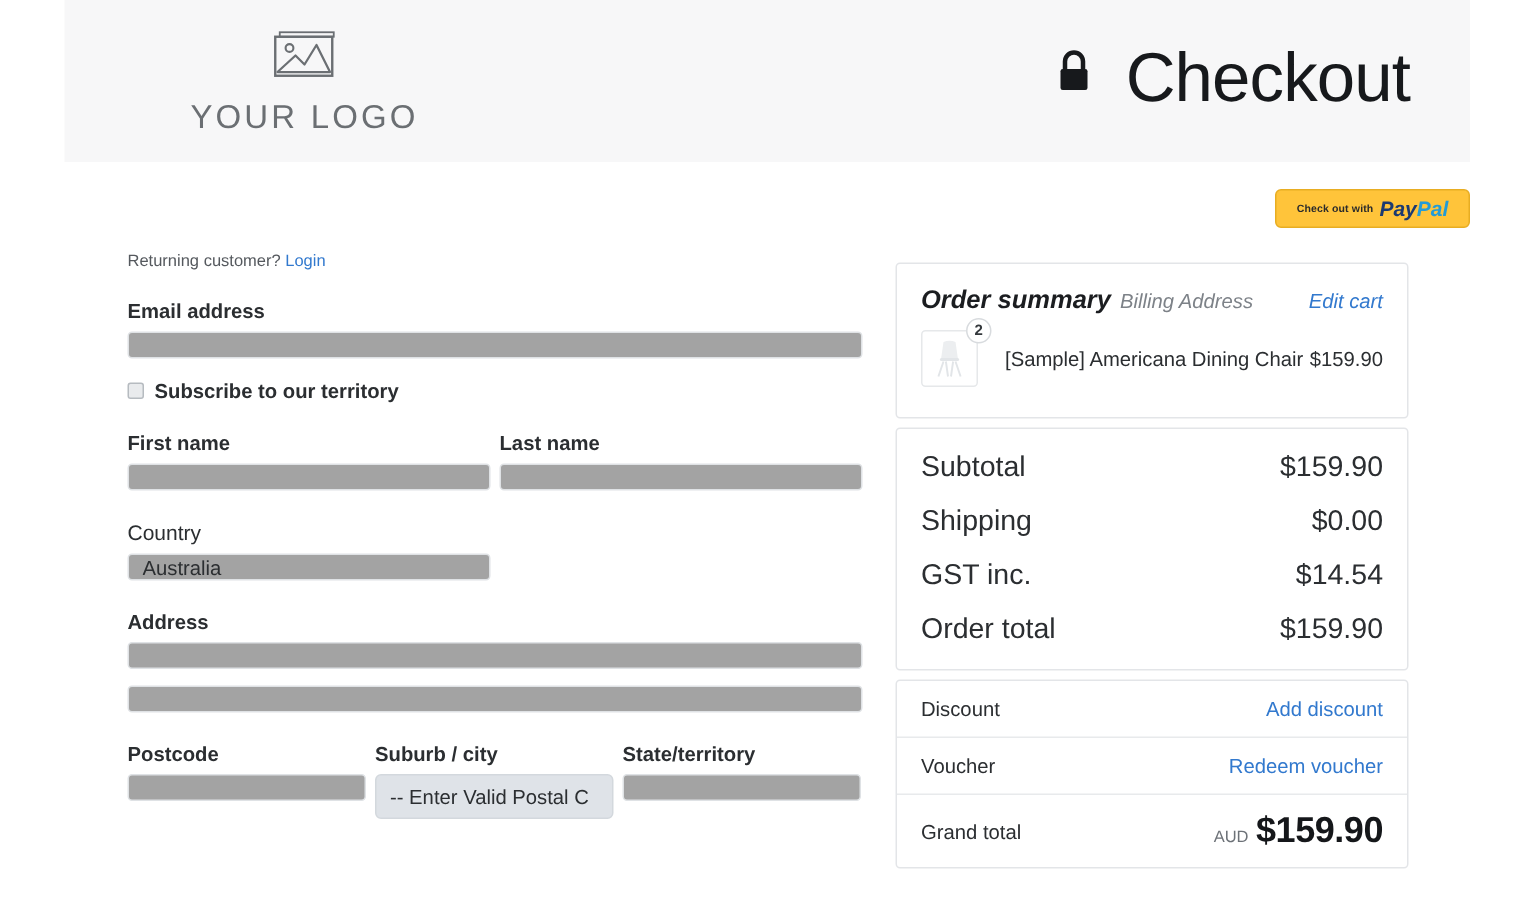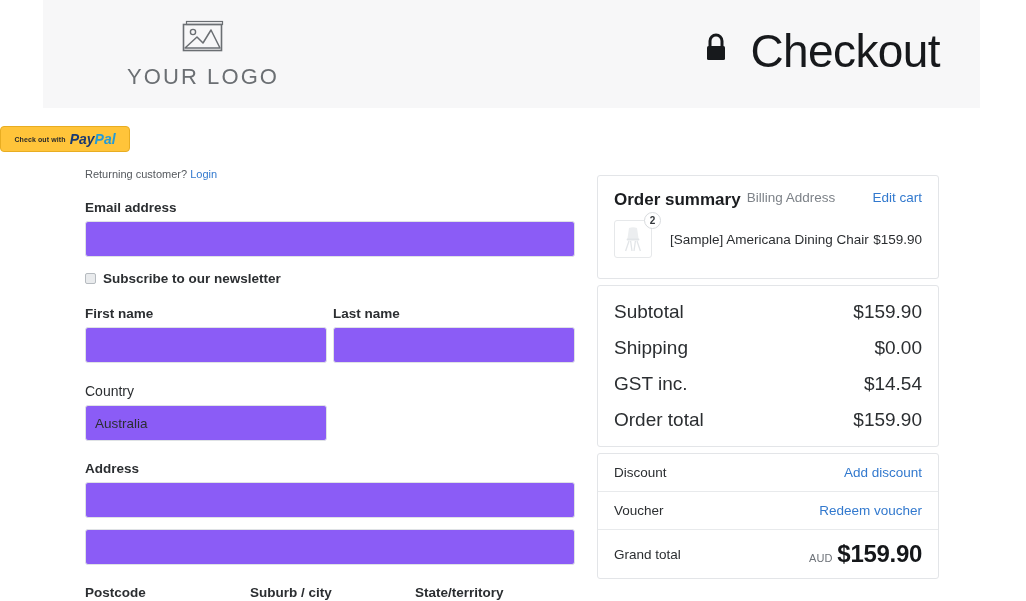--- a/index.html
+++ b/index.html
@@ -32,21 +32,21 @@
     display: flex; align-items: center; gap: 20px;
   }
   .checkout-title .label {
     font-size: 46px; font-weight: 300; color: #17191c;
     letter-spacing: -0.6px; line-height: 1;
   }
 
   
   .paypal-row {
     position: absolute; left: 0; top: 126px; width: 980px;
-    display: flex; justify-content: flex-start;
+    display: flex; justify-content: flex-end;
   }
   .paypal-btn {
     width: 130px; height: 26px; border-radius: 4px;
     background: #ffc43a;
     border: 1px solid #e8ad22;
     display: flex; align-items: center; justify-content: center; gap: 4px;
     cursor: pointer;
   }
   .paypal-btn .pp-pre { font-size: 7px; color: #2b2b2b; font-weight: 600; letter-spacing: .1px; }
   .paypal-btn .pp-logo { font-size: 14px; font-weight: bold; font-style: italic; line-height: 1; }
@@ -59,23 +59,23 @@
   .form-title { font-size: 22px; font-weight: 400; color: #1b1d20; margin: 0; }
   .returning { font-size: 11px; color: #55595e; white-space: nowrap; }
   .returning a { color: #3279ce; text-decoration: none; cursor: pointer; }
 
   .field-label {
     display: block; font-size: 13.5px; font-weight: bold;
     color: #2b2e31; margin: 20px 0 6px 0;
   }
   .field-label.light { font-weight: 400; font-size: 14px; color: #2b2e31; }
   .txt {
-    display:block; width: 100%; height: 36px;
+    display:block; width: 100%; height: 18px;
     border: 1px solid #dfe2e5; border-radius: 3px;
-    background: #8b5cf6; font-family: inherit; font-size: 13.5px;
+    background: #a3a3a3; font-family: inherit; font-size: 13.5px;
     color: #2b2e31; padding: 0 9px; outline: none;
   }
   .subscribe-row { display: flex; align-items: center; gap: 7px; margin-top: 14px; }
   .cbx {
     width: 11px; height: 11px; border: 1px solid #b6bbc0;
     background: #e9ebed; border-radius: 2px; cursor: pointer; flex: none;
   }
   .subscribe-label { font-size: 13.5px; font-weight: bold; color: #2b2e31; cursor: pointer; }
 
   .two-col { display: flex; gap: 0; }
@@ -92,21 +92,21 @@
     background: #dfe3e8; font-size: 13.5px; color: #2b2e31; padding: 0 9px;
     white-space: nowrap; overflow: hidden; cursor: pointer;
   }
 
   
   .summary-col { position: absolute; left: 597px; top: 175px; width: 342px; }
   .card { border: 1px solid #e3e5e8; border-radius: 3px; background: #fff; }
   .card + .card { margin-top: 6px; }
 
   .sum-head {
-    display: flex; align-items: flex-start; padding: 14px 16px 0 16px;
+    display: flex; align-items: center; padding: 14px 16px 0 16px; font-style: italic;
   }
   .sum-title { font-size: 17px; font-weight: bold; color: #1b1d20; }
   .sum-sub { font-size: 13.5px; color: #7d8288; margin-left: 6px; }
   .edit-cart { margin-left: auto; font-size: 13.5px; color: #3279ce; text-decoration: none; cursor: pointer; }
 
   .prod-row { display: flex; align-items: center; padding: 10px 16px 20px 16px; }
   .thumb-wrap { position: relative; width: 38px; height: 38px; flex: none; }
   .thumb {
     width: 38px; height: 38px; border: 1px solid #e6e8ea; border-radius: 3px;
     background: #fff; display: flex; align-items: center; justify-content: center;
@@ -180,21 +180,21 @@
       <span>Returning customer?</span>
       <a>Login</a>
     </div>
   </div>
 
   <label class="field-label">Email address</label>
   <input class="txt" type="text" value="" style="">
 
   <div class="subscribe-row">
     <span class="cbx"></span>
-    <span class="subscribe-label">Subscribe to our newsletter</span>
+    <span class="subscribe-label">Subscribe to our territory</span>
   </div>
 
   <div class="two-col">
     <div>
       <label class="field-label">First name</label>
       <input class="txt" type="text" value="" style="">
     </div>
     <div>
       <label class="field-label">Last name</label>
       <input class="txt" type="text" value="" style="">

